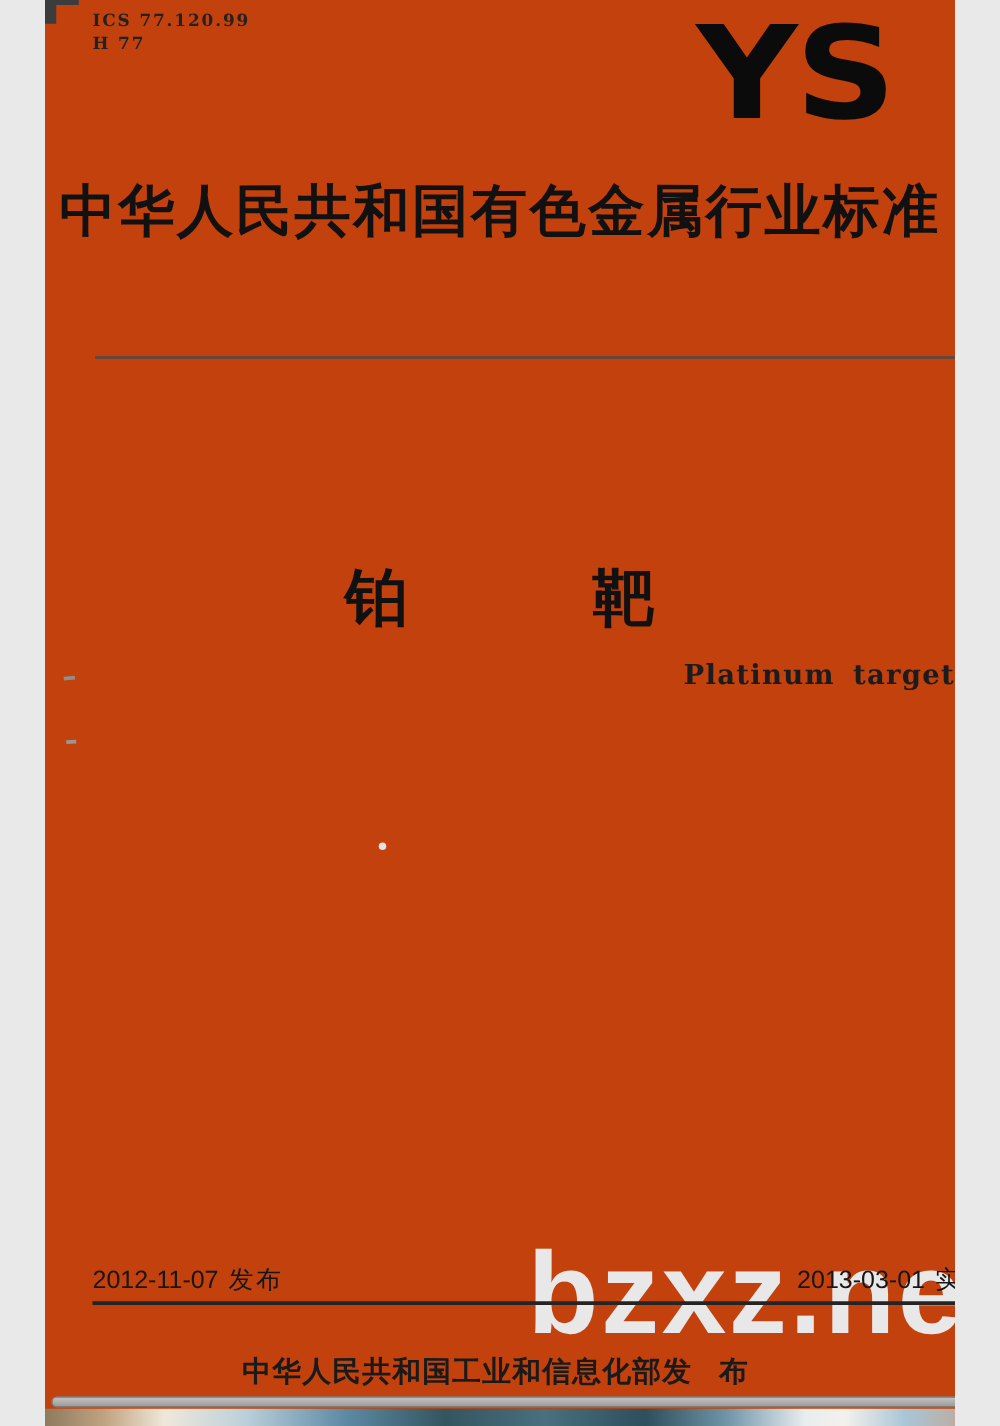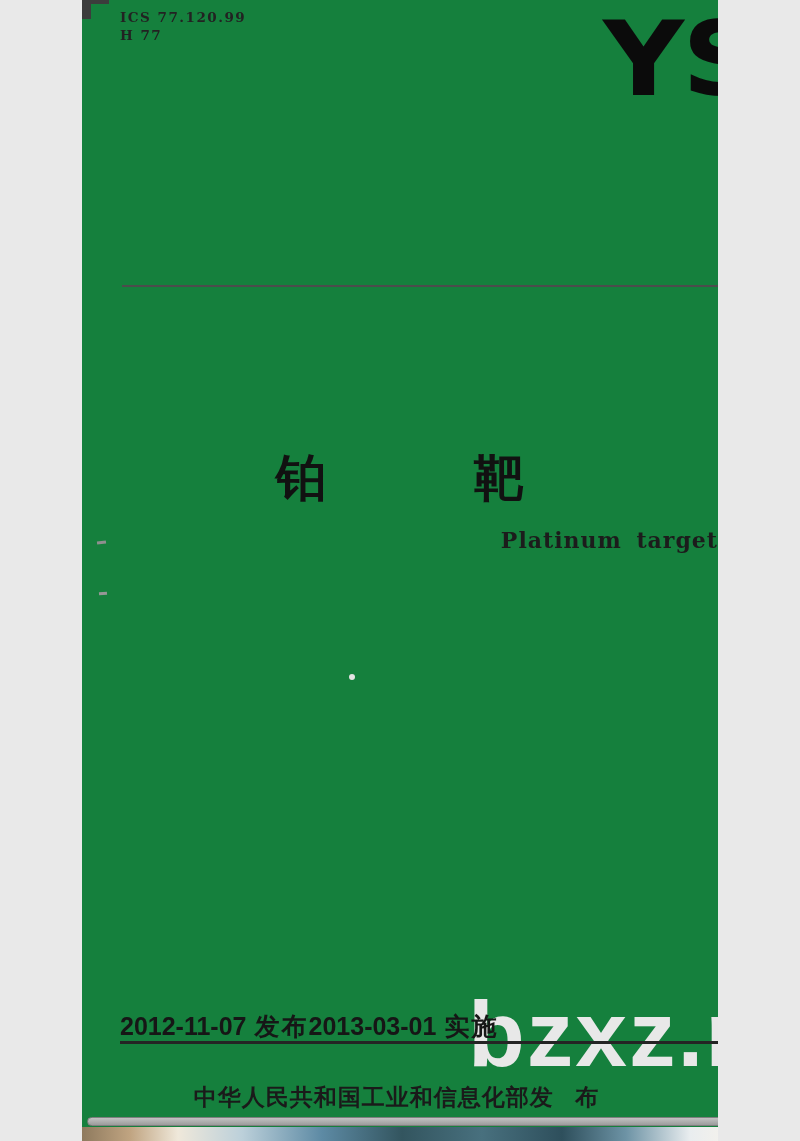--- a/index.html
+++ b/index.html
@@ -1,20 +1,20 @@
 <!DOCTYPE html>
 <html><head>
 <meta charset="utf-8">
 <style>
   html,body{margin:0;padding:0;background:#e9e9e9;}
   .page{
     position:relative;
-    width:636px;height:1141px;
+    width:728px;height:1141px;
     margin:0 auto;
-    background:#15803d;
+    background:#c2410c;
     overflow:hidden;
     font-family:"Liberation Sans","DejaVu Sans",sans-serif;
     color:#1a1a1a;
   }
   
   .ics-block{
     position:absolute;left:38px;top:9px;
     font-family:"DejaVu Serif","Liberation Serif",serif;
     font-weight:bold;font-size:13.5px;line-height:1.3;
     letter-spacing:1.5px;color:#222;
@@ -64,22 +64,22 @@
   .watermark{
     position:absolute;left:366px;top:988px;z-index:1;
     font-weight:bold;font-size:93px;line-height:1;
     letter-spacing:2px;color:#e8e8e8;
     user-select:none;
     margin-left:20px;
   }
   
   .dates{
     position:absolute;left:38px;top:1010px;width:718px;
-    display:flex;justify-content:flex-start;
-    font-weight:bold;font-size:25px;color:#161616;z-index:2;
+    display:flex;justify-content:space-between;
+    font-weight:normal;font-size:20px;color:#161616;z-index:2;
     white-space:nowrap;
   }
   .dates .cjk{margin-left:8px;letter-spacing:2px;}
   
   .publisher{
     position:absolute;left:0;top:1082px;width:100%;
     text-align:center;font-weight:bold;font-size:23px;color:#1a1a1a;
     z-index:2;white-space:nowrap;letter-spacing:1px;
   }
   .publisher .action{letter-spacing:8px;}
@@ -119,20 +119,21 @@
   <div class="artifact dot-1"></div>
   <div class="artifact edge-line"></div>
 
   <div class="ics-block">
     <div>ICS 77.120.99</div>
     <div>H 77</div>
   </div>
 
   <div class="logo">YS</div>
 
+  <div class="title">中华人民共和国有色金属行业标准</div>
 
 
   <div class="rule-top"></div>
 
   <div class="subject">
     <span>铂</span>
     <span>靶</span>
   </div>
   <div class="subject-en">Platinum target</div>
 

